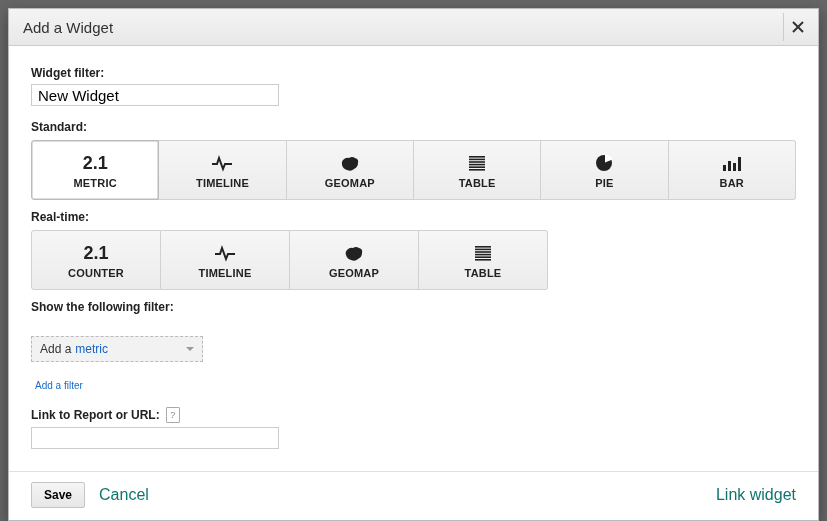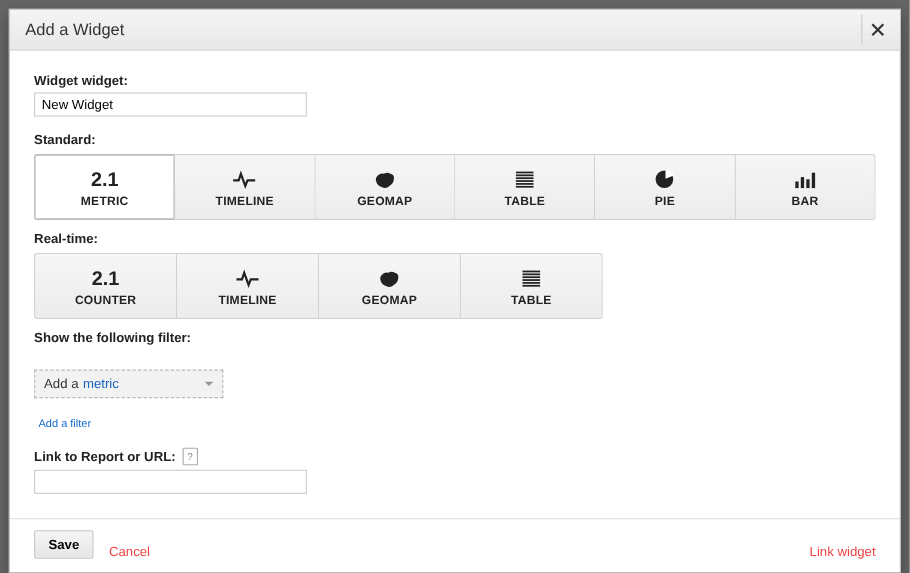--- a/index.html
+++ b/index.html
@@ -67,21 +67,21 @@
   .field-label {
     font-weight: bold;
     font-size: 12px;
     margin: 6px 0 4px 0;
   }
   .text-input {
     width: 248px;
     height: 22px;
     border: 1px solid #ccc;
     padding: 1px 6px;
-    font-size: 12px;
+    font-size: 15px;
     box-sizing: border-box;
   }
 
   .tile-row {
     display: flex;
     margin: 6px 0 10px 0;
     gap: 0;
   }
   .tile {
     width: 128px;
@@ -179,34 +179,34 @@
     align-items: center;
     justify-content: center;
     border-radius: 1px;
     font-weight: normal;
   }
 
   .modal-footer {
     border-top: 1px solid #e0e0e0;
     padding: 10px 22px 12px 22px;
     display: flex;
-    align-items: flex-end;
+    align-items: center;
   }
   .save-btn {
     background: linear-gradient(#f5f5f5, #e6e6e6);
     border: 1px solid #c5c5c5;
     border-radius: 2px;
     padding: 5px 12px;
     font-weight: bold;
     font-size: 12px;
     cursor: pointer;
   }
   .cancel-link, .clone-link {
-    color: #ef4444;
-    font-size: 12px;
+    color: #0f766e;
+    font-size: 16px;
     cursor: pointer;
   }
   .cancel-link { margin-left: 14px; }
   .footer-spacer { flex: 1; }
 
   svg { display: block; }
 </style>
 </head>
 <body>
 
@@ -218,21 +218,21 @@
     <div class="title">Add a Widget</div>
     <div class="close-box">
       <svg viewBox="0 0 12 12">
         <path d="M1 1 L11 11 M11 1 L1 11" stroke="#333" stroke-width="2"></path>
       </svg>
     </div>
   </div>
 
   <div class="modal-body">
 
-    <div class="field-label">Widget widget:</div>
+    <div class="field-label">Widget filter:</div>
     <input class="text-input" type="text" value="New Widget" style="">
 
     <div class="field-label" style="margin-top:14px">Standard:</div>
     <div class="tile-row" id="standard-row">
         <div class="tile selected">
           <div class="icon text-icon">
             <span>2.1</span>
           </div>
           <div class="tlabel">METRIC</div>
         </div>

